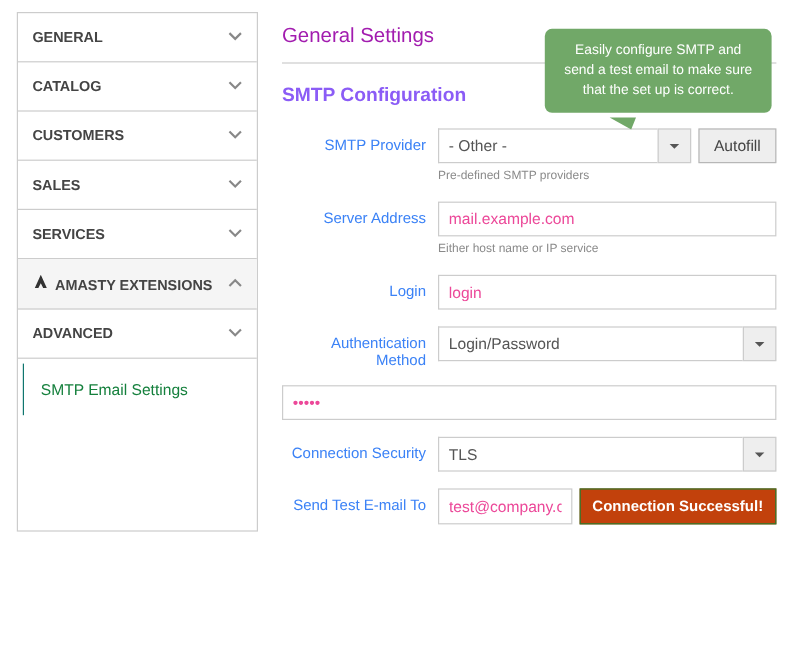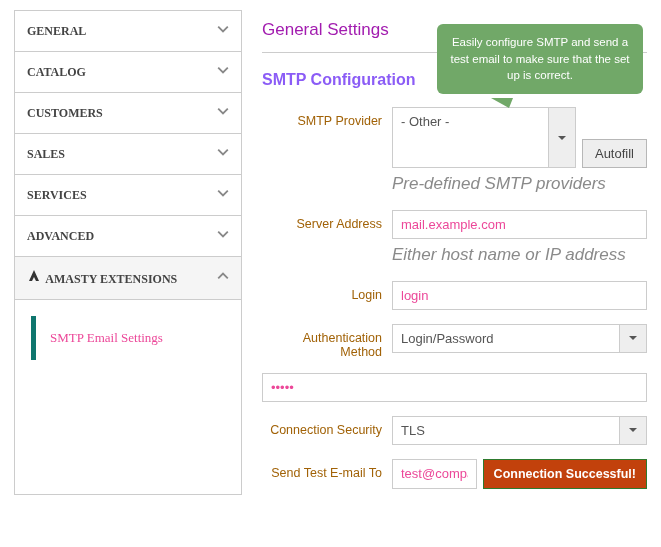--- a/index.html
+++ b/index.html
@@ -7,24 +7,23 @@
     margin: 0;
     padding: 10px 14px;
     font-family: -apple-system, BlinkMacSystemFont, "Segoe UI", Arial, sans-serif;
     font-size: 13px;
     color: #333;
     background: #fff;
     width: 661px;
   }
   .layout { display: flex; gap: 20px; }
   .sidebar {
-    width: 228px;
+    width: 201px;
     flex-shrink: 0;
     border: 1px solid #ccc;
-    font-family: Liberation Serif, serif;
   }
   .side-item {
     display: flex;
     justify-content: space-between;
     align-items: center;
     padding: 12px 12px;
     border-bottom: 1px solid #ccc;
     font-weight: 600;
     text-transform: uppercase;
     font-size: 12px;
@@ -34,23 +33,23 @@
   .side-item:last-of-type { border-bottom: none; }
   .side-item.active {
     background: #f5f5f5;
   }
   .side-item .chev {
     font-size: 14px;
     color: #888;
   }
   .side-sub {
     padding: 14px 12px 14px 14px;
-    border-left: 5px solid #0f766e;
-    margin: 16px;
-    color: #ec4899;
+    border-left: 1px solid #0f766e;
+    margin: 4px;
+    color: #15803d;
     font-size: 13px;
     cursor: pointer;
   }
   .amasty-icon {
     display: inline-block;
     width: 14px;
     margin-right: 2px;
   }
   .main {
     flex: 1;
@@ -65,21 +64,21 @@
   .sec-title2 {
     font-size: 16px;
     color: #8b5cf6;
     padding: 18px 0 10px 0;
     font-weight: 600;
   }
   .tooltip {
     position: absolute;
     right: 4px;
     top: 14px;
-    width: 206px;
+    width: 189px;
     background: #71a868;
     color: #fff;
     border-radius: 6px;
     padding: 10px 12px;
     font-size: 11.5px;
     text-align: center;
     line-height: 1.45;
   }
   .tooltip:after {
     content: "";
@@ -98,31 +97,30 @@
     align-items: flex-start;
     margin-bottom: 6px;
     padding-top: 8px;
   }
   .row .lbl {
     width: 130px;
     text-align: right;
     padding-right: 10px;
     padding-top: 7px;
     font-size: 12.5px;
-    color: #a16207;
+    color: #3b82f6;
   }
   .row .ctrl {
     flex: 1;
   }
   .help {
-    font-size: 17px;
+    font-size: 10px;
     color: #8a8a8a;
     margin-top: 4px;
     line-height: 1.4;
-    font-style: italic;
   }
   input[type=text], input[type=password] {
     width: 100%;
     padding: 6px 8px;
     border: 1px solid #ccc;
     font-size: 13px;
     color: #ec4899;
   }
   .select {
     display: flex;
@@ -152,21 +150,20 @@
     gap: 6px;
     border-radius: 12px;
   }
   .btn {
     padding: 6px 12px;
     border: 1px solid #b7b7b7;
     background: #eee;
     font-size: 13px;
     color: #444;
     cursor: pointer;
-    margin-top: 32px;
   }
   .btn-green {
     background: #c2410c;
     border: 1px solid #2e7a2e;
     color: #fff;
     font-weight: 700;
     padding: 7px 10px;
     font-size: 12.5px;
   }
   .test-row .ctrl { display: flex; gap: 6px; }
@@ -197,41 +194,41 @@
           </svg></span>
     </div>
     <div class="side-item">
       <span>Sales</span>
       <span class="chev"><svg width="12" height="12" viewBox="0 0 10 10">
             <path d="M1 3 L5 7 L9 3" stroke="#888" stroke-width="1.5" fill="none"></path>
           </svg></span>
     </div>
     <div class="side-item">
       <span>Services</span>
-      <span class="chev"><svg width="12" height="12" viewBox="0 0 10 10">
-            <path d="M1 3 L5 7 L9 3" stroke="#888" stroke-width="1.5" fill="none"></path>
-          </svg></span>
-    </div>
-    <div class="side-item">
-      <span>Advanced</span>
       <span class="chev"><svg width="12" height="12" viewBox="0 0 10 10">
             <path d="M1 3 L5 7 L9 3" stroke="#888" stroke-width="1.5" fill="none"></path>
           </svg></span>
     </div>
     <div class="side-item active">
       <span>
         <span class="amasty-icon">
           <svg width="14" height="14" viewBox="0 0 14 14">
               <path d="M7 1 L12 12 L9 12 L7 8 L5 12 L2 12 Z" fill="#333"></path>
             </svg>
         </span>
         <span>Amasty Extensions</span>
       </span>
       <span class="chev"><svg width="12" height="12" viewBox="0 0 10 10">
             <path d="M1 7 L5 3 L9 7" stroke="#888" stroke-width="1.5" fill="none"></path>
+          </svg></span>
+    </div>
+    <div class="side-item">
+      <span>Advanced</span>
+      <span class="chev"><svg width="12" height="12" viewBox="0 0 10 10">
+            <path d="M1 3 L5 7 L9 3" stroke="#888" stroke-width="1.5" fill="none"></path>
           </svg></span>
     </div>
     <div class="side-sub">
       <span>SMTP Email Settings</span>
     </div>
   </div>
 
   <div class="main">
     <div class="tooltip">
       <span>Easily configure SMTP and send a test email to make sure that the set up is correct.</span>
@@ -257,21 +254,21 @@
             <button class="btn">Autofill</button>
           </div>
           <div class="help">Pre-defined SMTP providers</div>
         </div>
       </div>
 
       <div class="row">
         <div class="lbl">Server Address</div>
         <div class="ctrl">
           <input type="text" value="mail.example.com" style="">
-          <div class="help">Either host name or IP address</div>
+          <div class="help">Either host name or IP service</div>
         </div>
       </div>
 
 
       <div class="row">
         <div class="lbl">Login</div>
         <div class="ctrl">
           <input type="text" value="login" style="">
         </div>
       </div>

